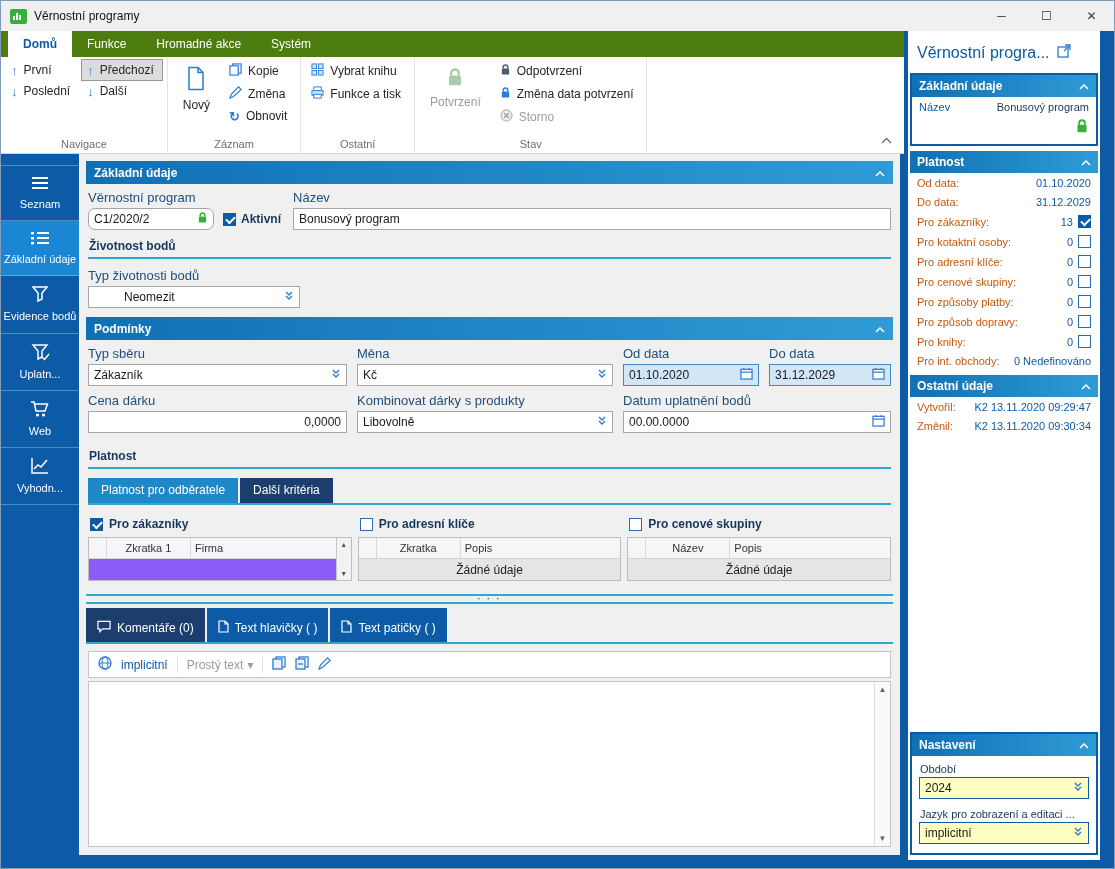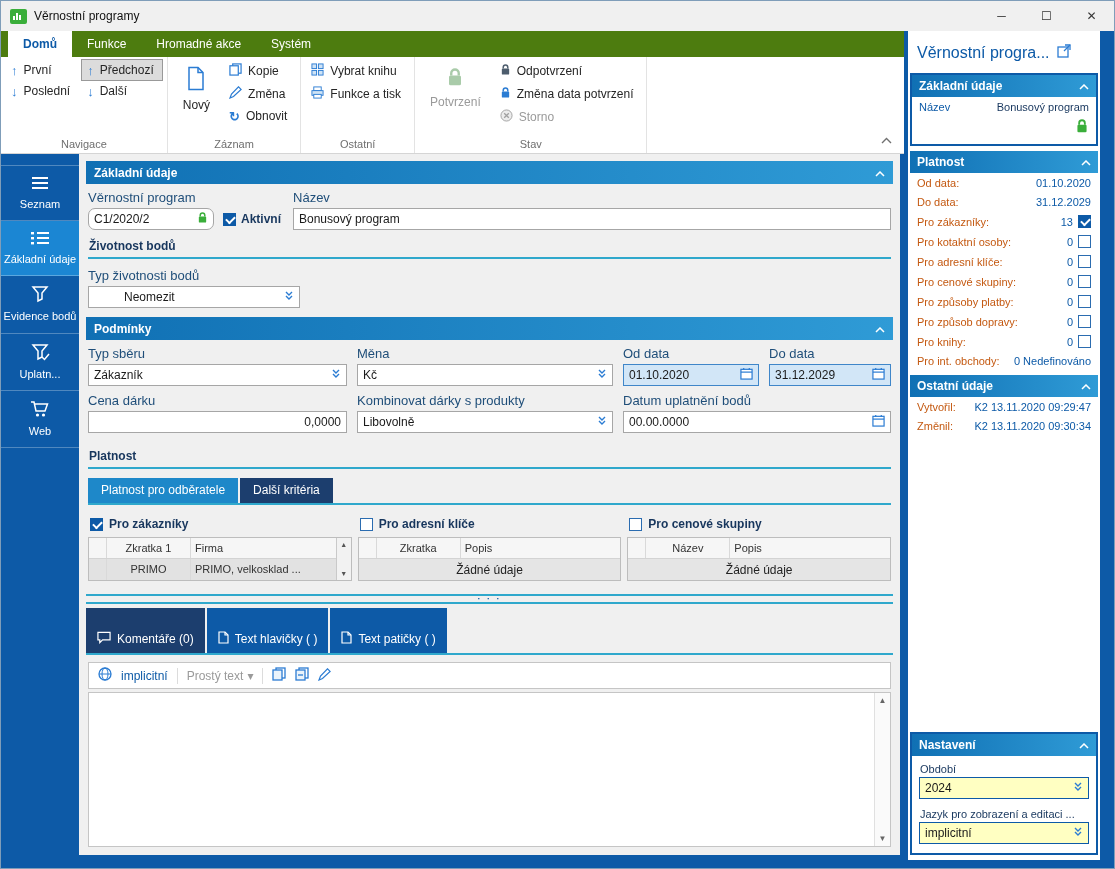--- a/index.html
+++ b/index.html
@@ -83,21 +83,21 @@
   .tcell { font-size:11px; color:#333; padding:4px 4px 0; border-right:1px solid #d9d9d9; white-space:nowrap; overflow:hidden; }
   .tsel { width:18px; flex:none; }
   .tc1 { width:84px; flex:none; text-align:center; }
   .tc2 { flex:1; min-width:0; border-right:none; }
   .tbl-empty { flex:1; display:flex; align-items:center; justify-content:center; font-size:12px; color:#222; background:#e5e5e5; }
   .tbl-scroll { width:15px; flex:none; border-left:1px solid #c9c9c9; background:#f2f2f2; display:flex; flex-direction:column; justify-content:space-between; align-items:center; font-size:7px; color:#555; padding:3px 0; }
 
   .splitter { height:10px; margin-top:4px; border-top:2px solid #2fa8cc; border-bottom:2px solid #2fa8cc; display:flex; align-items:center; justify-content:center; color:#0d5aa7; font-size:9px; letter-spacing:2px; font-weight:bold; }
 
   .btabs { display:flex; gap:2px; border-bottom:2px solid #2fa8cc; margin-top:4px; }
-  .btab { display:flex; align-items:center; gap:6px; color:#fff; font-size:12px; padding:23px 11px 6px; background:#0d5aa7; cursor:default; }
+  .btab { display:flex; align-items:center; gap:6px; color:#fff; font-size:12px; padding:12px 11px 6px; background:#0d5aa7; cursor:default; }
   .btab.dark { background:#1c3e6e; }
 
   .editor { flex:1; display:flex; flex-direction:column; margin:7px 2px 8px; min-height:0; }
   .ed-toolbar { height:27px; flex:none; border:1px solid #c5c5c5; background:#fff; display:flex; align-items:center; gap:9px; padding:0 9px; margin-bottom:3px; }
   .ed-link { color:#0d5aa7; font-size:12px; }
   .ed-muted { color:#9a9a9a; font-size:12px; display:flex; align-items:center; gap:4px; }
   .ed-sep { width:1px; height:16px; background:#dcdcdc; }
   .ed-area { flex:1; border:1px solid #c5c5c5; background:#fff; display:flex; min-height:0; }
   .vscroll { width:16px; flex:none; border-left:1px solid #e0e0e0; background:#fafafa; display:flex; flex-direction:column; justify-content:space-between; align-items:center; color:#666; font-size:8px; padding:3px 0; }
 
@@ -308,20 +308,27 @@
             <span class="side-label">Uplatn...</span>
           </div>
           <div class="side-item">
             <span><svg width="20" height="18" viewBox="0 0 20 18">
                   <path d="M1 2 h3 l2 9 h9 l2.5-7 H5" fill="none" stroke="#fff" stroke-width="1.5"></path>
                   <circle cx="7.5" cy="15" r="1.6" fill="#fff"></circle>
                   <circle cx="13.5" cy="15" r="1.6" fill="#fff"></circle>
                 </svg></span>
             <span class="side-label">Web</span>
           </div>
+          <div class="side-item">
+            <span><svg width="20" height="18" viewBox="0 0 20 18">
+                  <path d="M2 1 v15 h16" fill="none" stroke="#fff" stroke-width="1.5"></path>
+                  <polyline points="4,12 8,8 11,10 17,3" fill="none" stroke="#fff" stroke-width="1.5"></polyline>
+                </svg></span>
+            <span class="side-label">Vyhodn...</span>
+          </div>
         </div>
 
         <div class="main">
 
           <div>
             <div class="section-header">
               <span>Základní údaje</span>
                 <span class="sp"></span>
               <span><svg width="10" height="6" viewBox="0 0 10 6">
                     <polyline points="1,5 5,1 9,5" fill="none" stroke="#fff" stroke-width="1.5"></polyline>
@@ -463,25 +470,20 @@
                     <span class="cb on"></span>
                     <span>Pro zákazníky</span>
                   </label>
                   <div class="tbl">
                     <div class="tbl-main">
                       <div class="tbl-hrow">
                         <div class="tcell tsel"></div>
                         <div class="tcell tc1">Zkratka 1</div>
                         <div class="tcell tc2">Firma</div>
                       </div>
-                      <div class="tbl-row">
-                        <div class="tcell tsel"></div>
-                        <div class="tcell tc1">PRIMO</div>
-                        <div class="tcell tc2">PRIMO, velkosklad ...</div>
-                      </div>
                     </div>
                     <div class="tbl-scroll">
                       <span>▲</span>
                       <span>▼</span>
                     </div>
                   </div>
                 </div>
 
                 <div class="panel">
                   <label class="panel-head">

